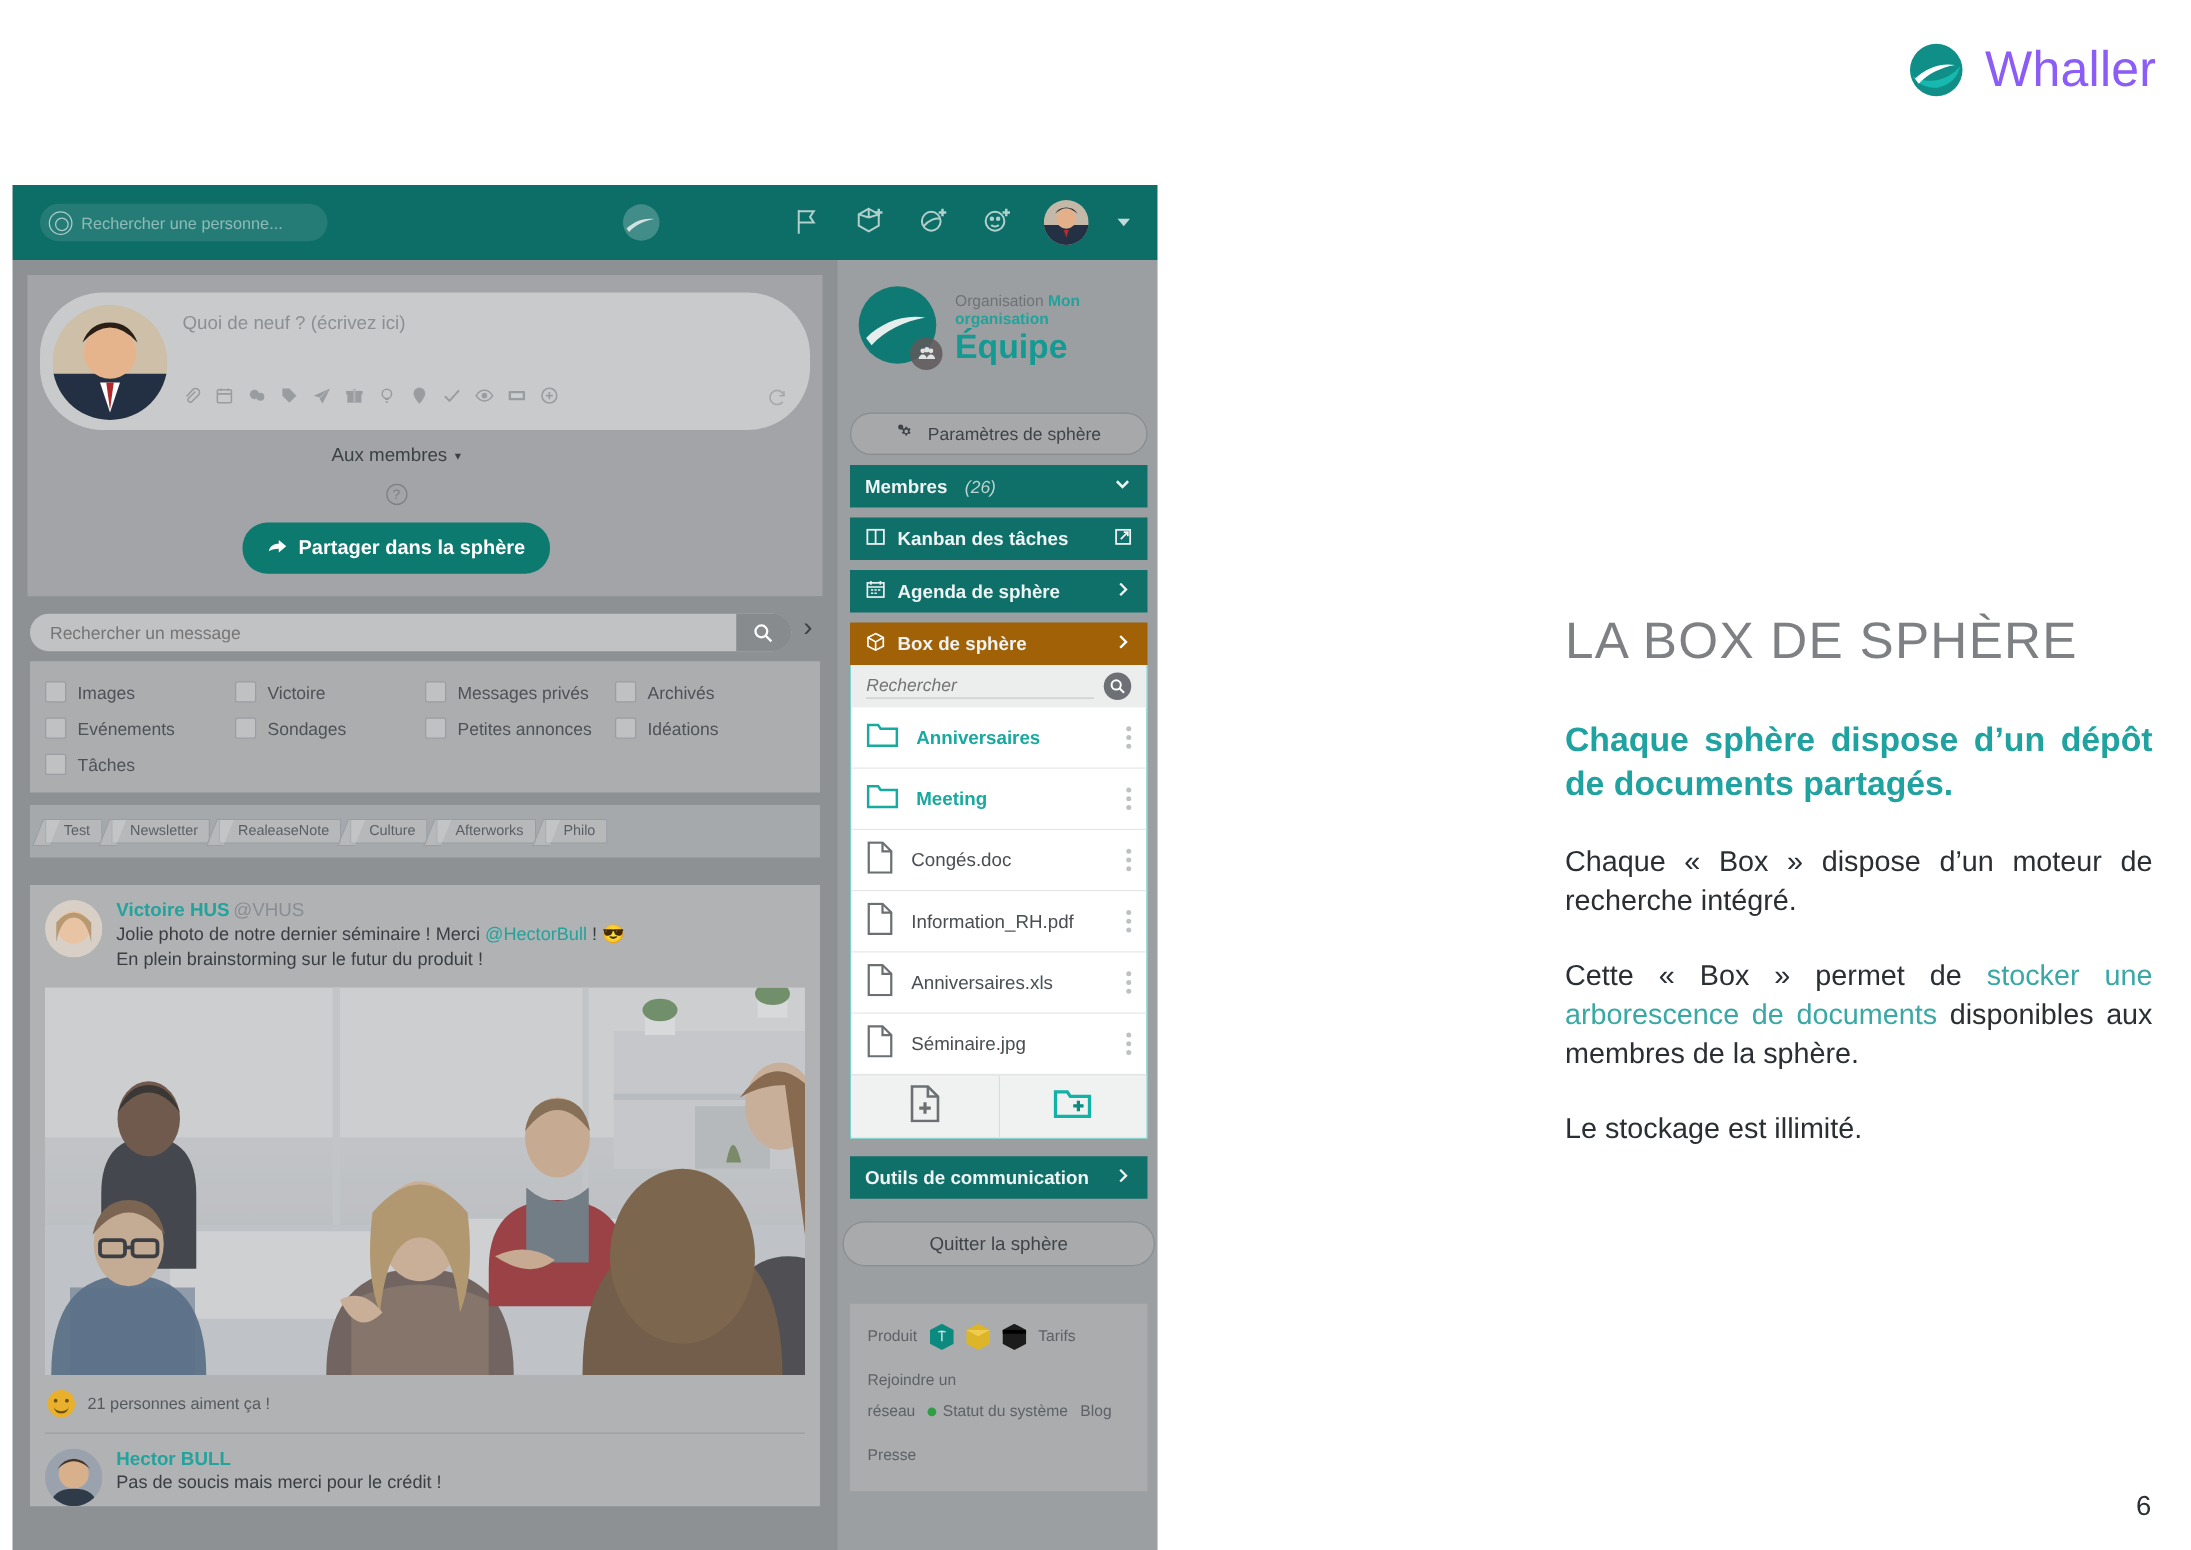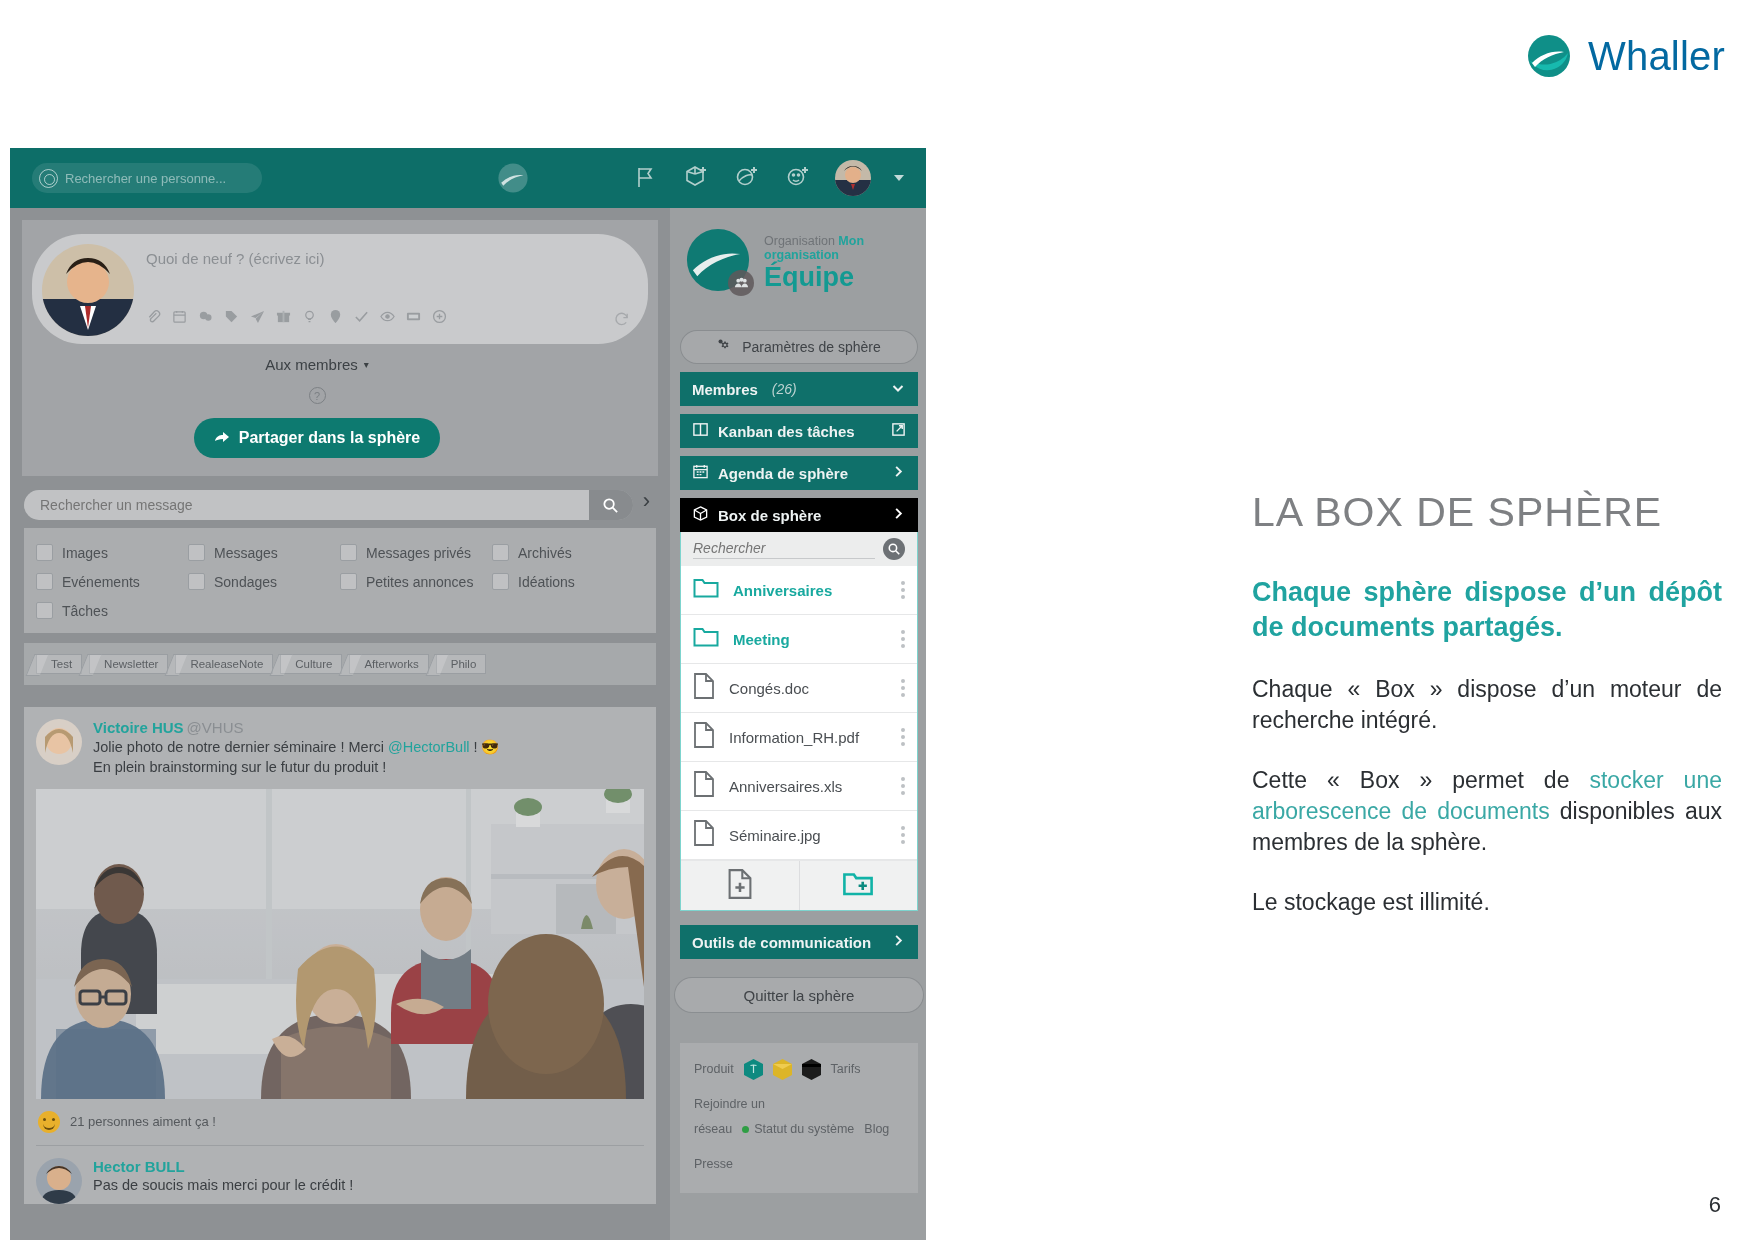--- a/index.html
+++ b/index.html
@@ -7,21 +7,21 @@
     width: 1753px; height: 1240px;
     background: #ffffff;
     font-family: "Liberation Sans", sans-serif;
     overflow: hidden;
   }
   .page { position: relative; width: 1753px; height: 1240px; background:#fff; }
 
   
   .brand { position:absolute; top:33px; right:28px; display:flex; align-items:center; gap:16px; }
   .brand-mark { width:46px; height:46px; position:relative; }
-  .brand-word { font-size:40px; color:#0369a1; letter-spacing:0.2px; font-weight:400; }
+  .brand-word { font-size:40px; color:#8b5cf6; letter-spacing:0.2px; font-weight:400; }
 
   
   .copy { position:absolute; left:1252px; top:490px; width:470px; }
   .copy h1 { font-size:41px; font-weight:400; color:#7e8083; letter-spacing:1px; line-height:1.1; margin-bottom:40px; }
   .copy .lead { font-size:27px; font-weight:700; color:#20a3a0; line-height:1.28; text-align:justify; margin-bottom:30px; }
   .copy p { font-size:23px; color:#2b2f33; line-height:1.36; text-align:justify; margin-bottom:28px; }
   .copy .tealtext { color:#3aa8a5; }
   .pagenum { position:absolute; right:32px; bottom:22px; font-size:22px; color:#2b2f33; }
 
   
@@ -106,21 +106,21 @@
   .org-line b { color:#21a39c; font-weight:700; }
   .sph-title { font-size:27px; color:#139a92; font-weight:700; line-height:1.05; margin-top:1px; }
   .params-btn { margin:36px auto 0 auto; width:238px; height:34px; border:1px solid rgba(110,114,118,.5); border-radius:17px;
                 display:flex; align-items:center; justify-content:center; gap:9px; font-size:14px; color:#3f4347;
                 background:rgba(255,255,255,.10); }
 
   .srow { height:34px; margin:8px 10px 0 10px; background:#0f706a; display:flex; align-items:center; padding:0 12px;
           color:#eef3f3; font-size:15px; font-weight:700; gap:10px; }
   .srow .lbl { flex:1; display:flex; align-items:center; gap:9px; }
   .srow .cnt { font-weight:400; font-style:italic; color:#bcd3d1; font-size:14px; margin-left:5px; }
-  .srow.active { background:#000000; margin-bottom:0; }
+  .srow.active { background:#a16207; margin-bottom:0; }
 
   .boxpanel { margin:0 10px; background:#fff; border:1px solid rgba(19,176,165,.55); border-top:none; }
   .box-search { height:34px; background:#eceded; display:flex; align-items:center; padding:0 12px; gap:8px; }
   .box-search input { flex:1; border:none; background:transparent; outline:none; font-size:14px; color:#8f9397;
                       font-style:italic; border-bottom:1px solid #c7c9cb; padding-bottom:2px;
                       font-family:"Liberation Sans",sans-serif; }
   .box-search .mag { width:22px; height:22px; border-radius:50%; background:#6d7175; display:flex; align-items:center; justify-content:center; flex:none;}
   .fitem-row { height:49px; display:flex; align-items:center; gap:14px; padding:0 12px; border-bottom:1px solid #e6e7e8; }
   .fitem-row:last-of-type { border-bottom:none; }
   .fitem-row .nm { flex:1; font-size:15px; color:#4a4e52; }
@@ -325,21 +325,21 @@
         </div>
 
         <div class="filters">
           <div class="frow">
             <label class="fitem">
                 <span class="cbox"></span>
                 <span>Images</span>
               </label>
             <label class="fitem">
                 <span class="cbox"></span>
-                <span>Messages</span>
+                <span>Victoire</span>
               </label>
             <label class="fitem">
                 <span class="cbox"></span>
                 <span>Messages privés</span>
               </label>
             <label class="fitem">
                 <span class="cbox"></span>
                 <span>Archivés</span>
               </label>
           </div>

